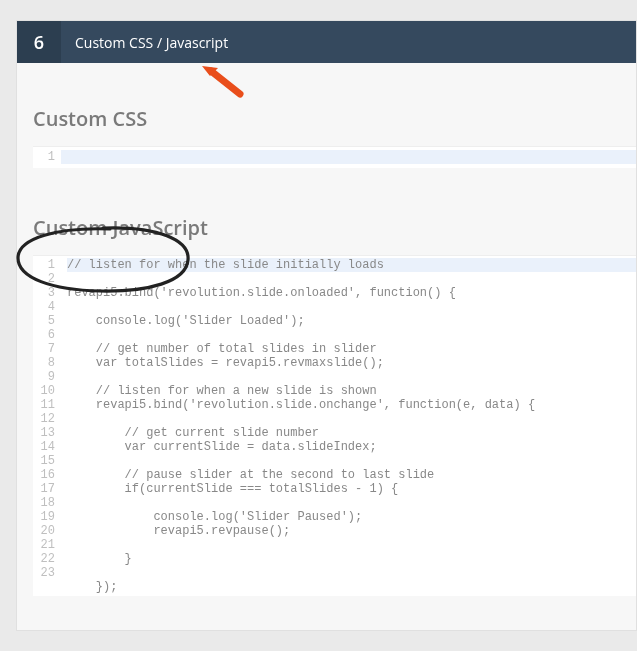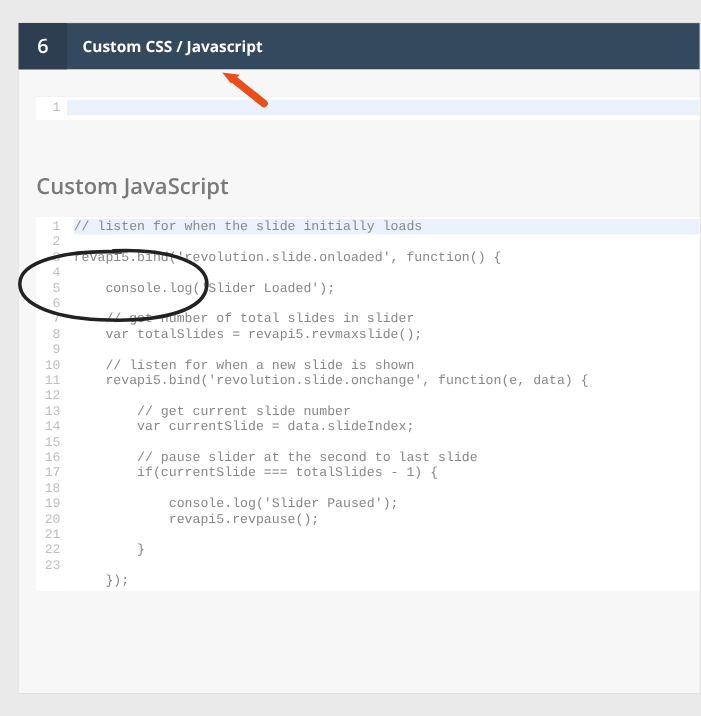--- a/index.html
+++ b/index.html
@@ -35,21 +35,21 @@
     justify-content: center;
     font-weight: 600;
     font-size: 18px;
   }
   .header-title {
     flex: 1;
     display: flex;
     align-items: center;
     padding-left: 14px;
     font-size: 14px;
-    font-weight: 700;
+    font-weight: 400;
   }
   .content {
     padding: 24px 0 0 16px;
   }
   .section-heading {
     color: #7a7a7a;
     font-size: 20px;
     font-weight: 600;
     margin: 18px 0 14px 0;
   }
@@ -108,20 +108,21 @@
 
 <div class="panel">
 
   <div class="header">
     <div class="header-num">6</div>
     <div class="header-title">Custom CSS / Javascript</div>
   </div>
 
   <div class="content">
 
+    <div class="section-heading">Custom CSS</div>
     <div class="editor single">
       <div class="gutter">1</div>
       <div class="code"></div>
     </div>
 
     <div style="height:28px"></div>
 
     <div class="section-heading">Custom JavaScript</div>
     <div class="editor">
       <div class="gutter" id="js-gutter"> 1

